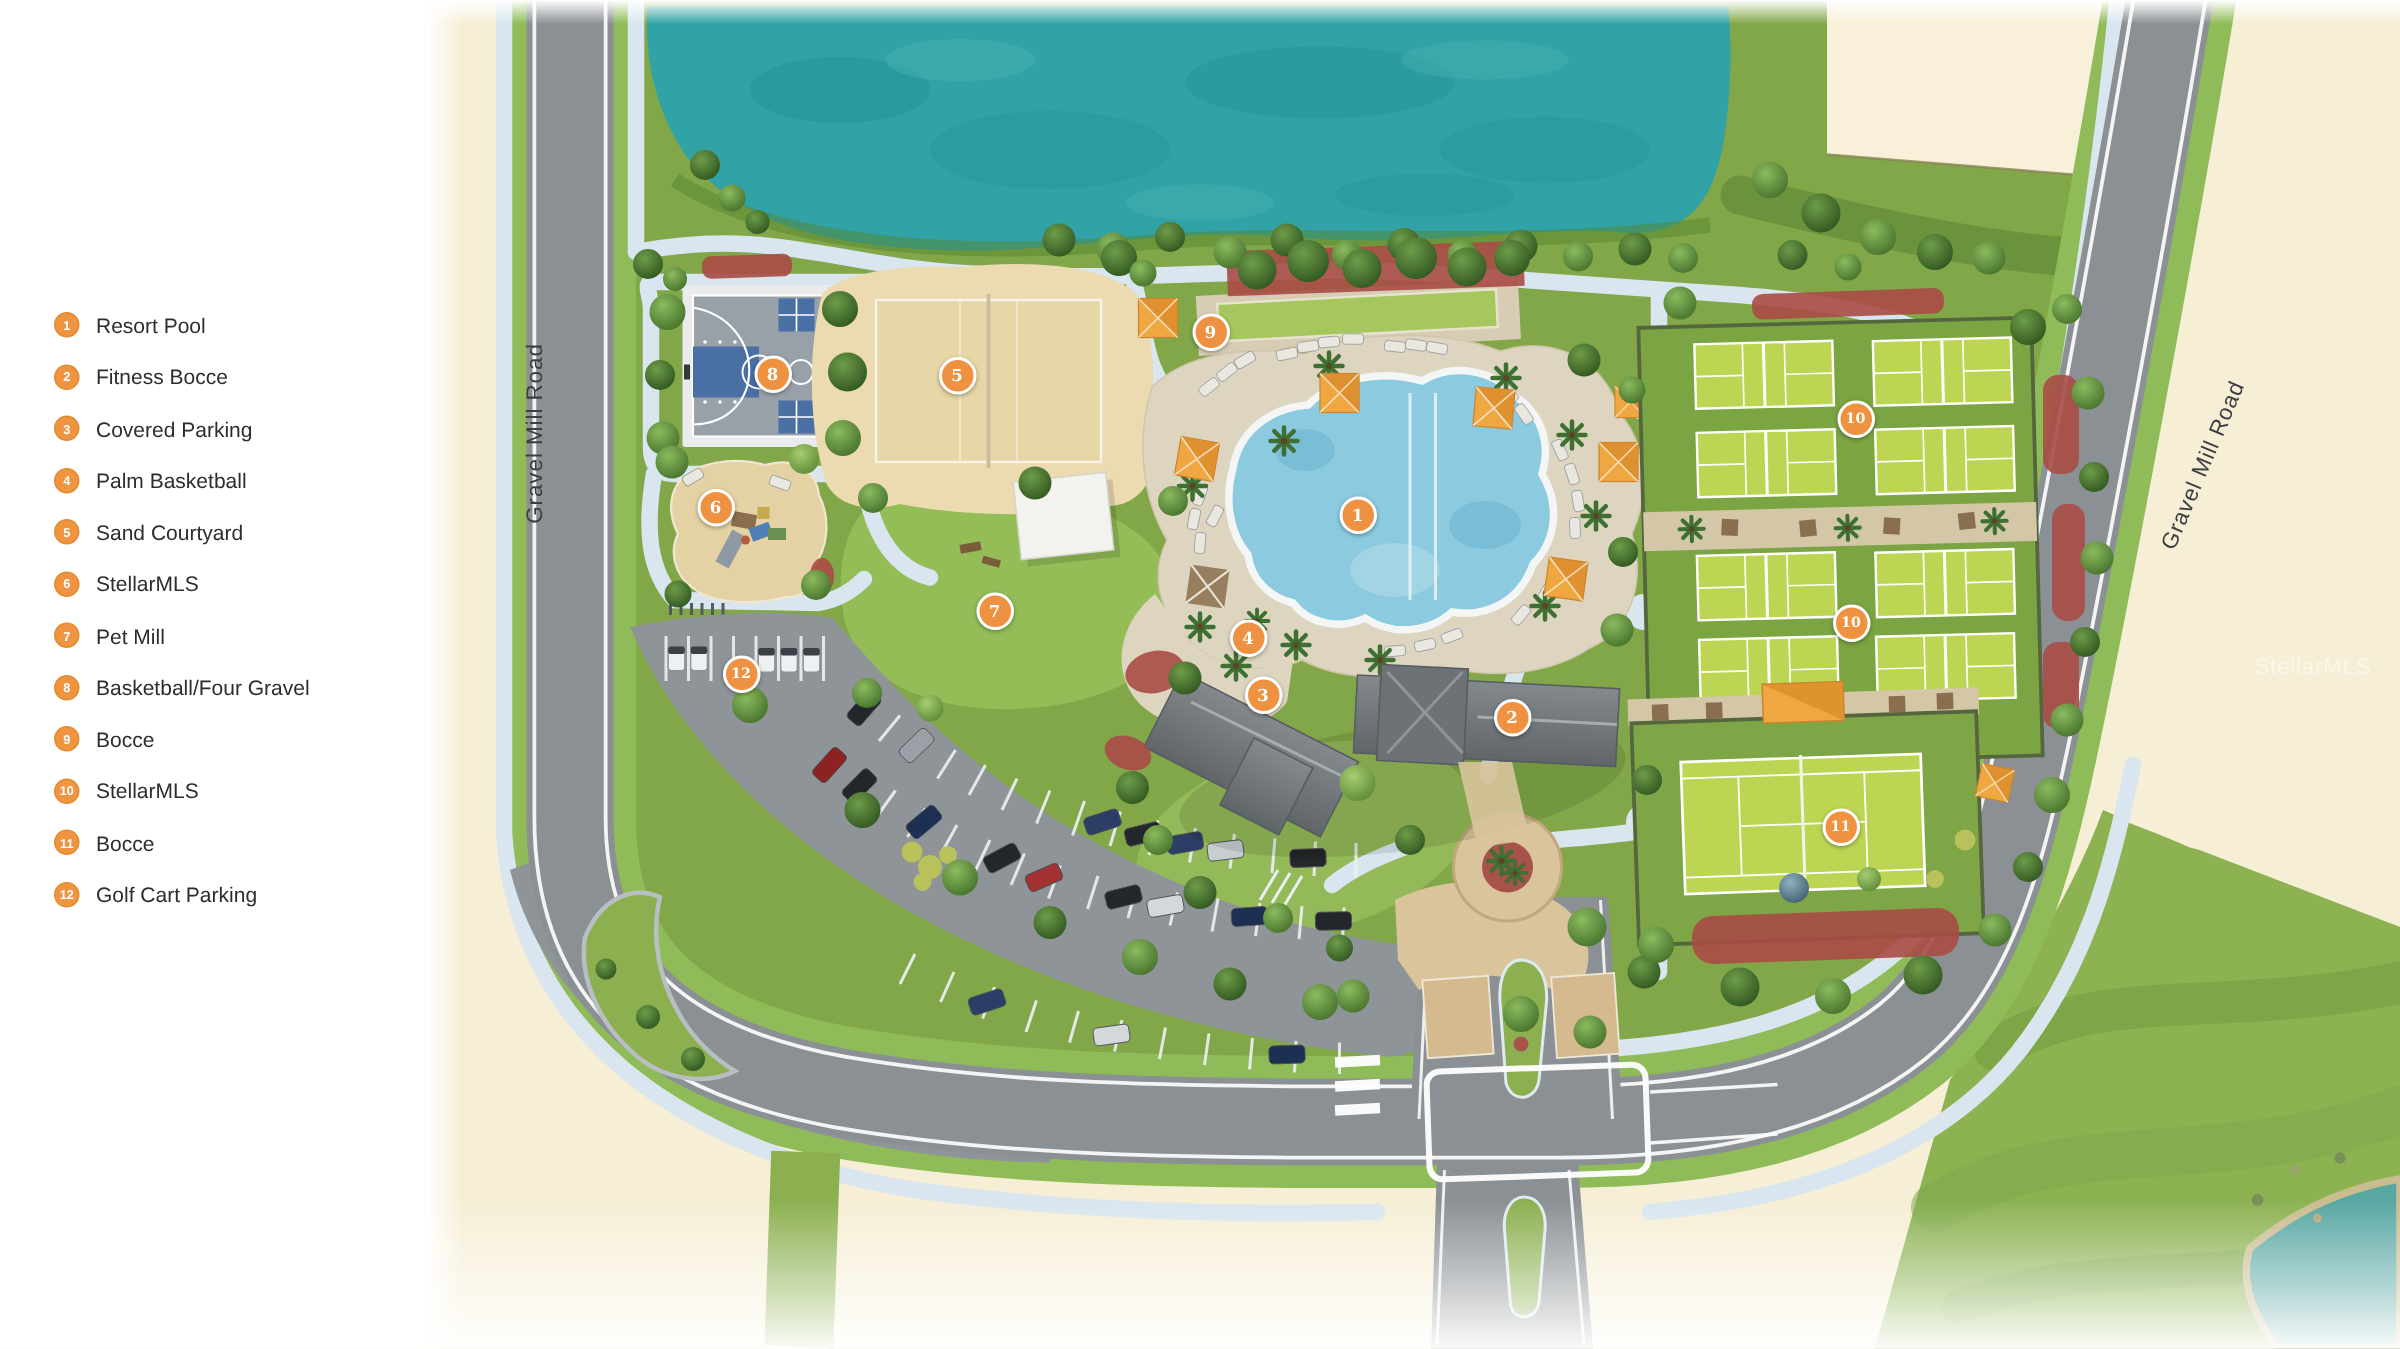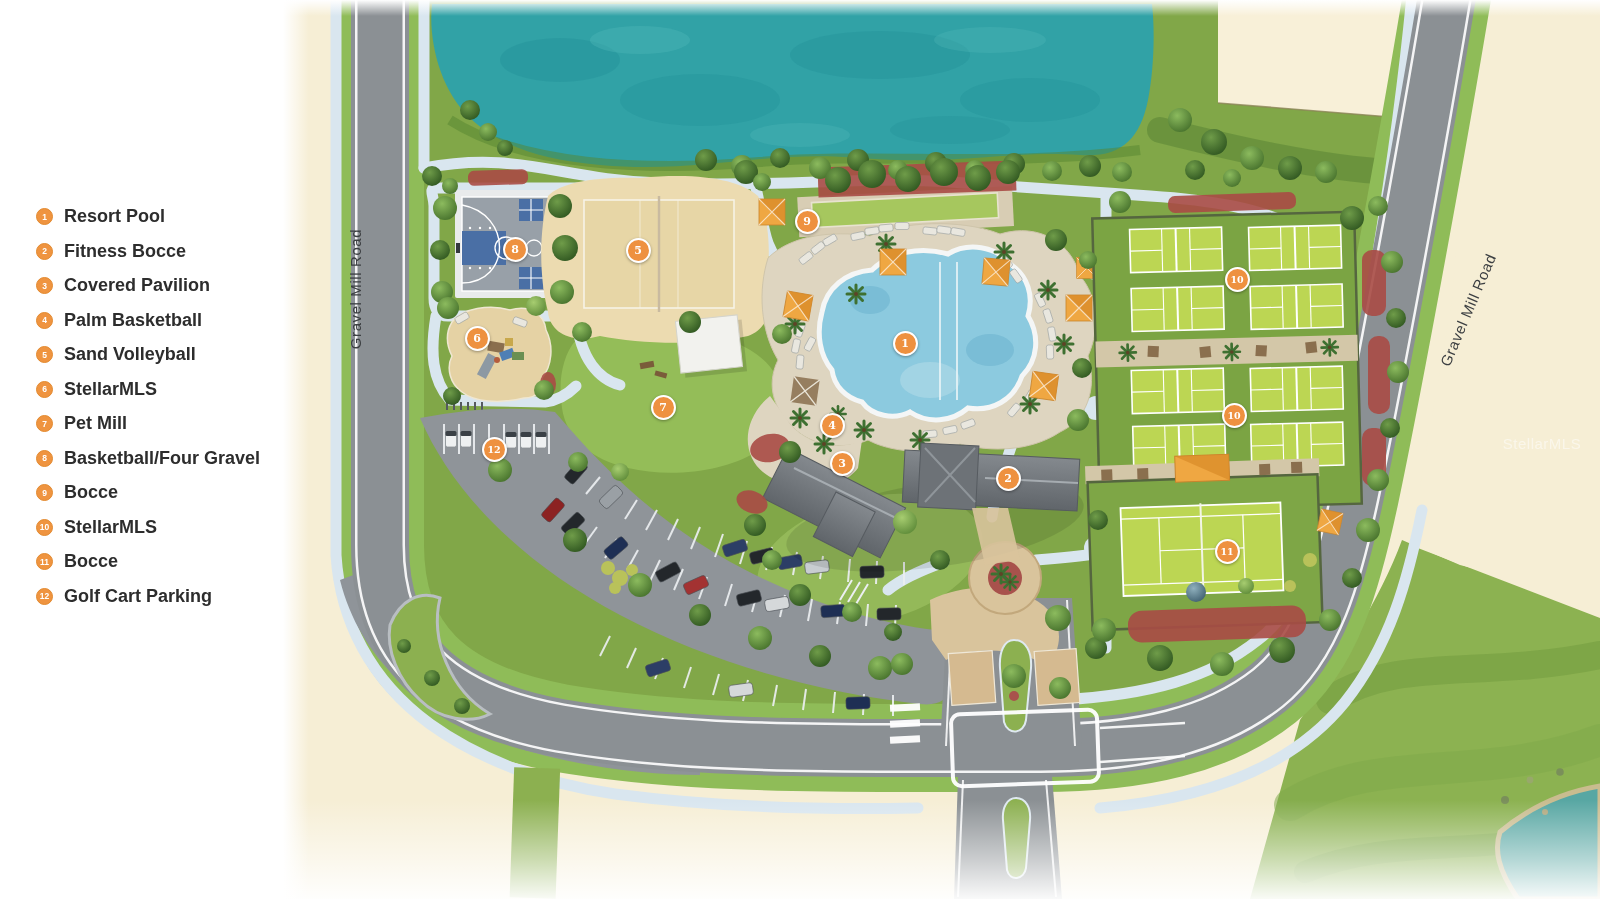--- a/index.html
+++ b/index.html
@@ -4,21 +4,21 @@
 <style>
   html,body{margin:0;padding:0;background:#fff;}
   #app{position:relative;width:1600px;height:899px;background:#ffffff;overflow:hidden;
        font-family:"Liberation Sans",sans-serif;}
   #map-svg{position:absolute;left:0;top:0;}
   
   .legend{position:absolute;left:36px;top:206px;display:flex;flex-direction:column;gap:13.5px;z-index:5;}
   .legend-item{display:flex;align-items:center;height:21px;}
   .legend-num{width:15px;height:15px;border-radius:50%;background:#ef9440;border:1px solid #e38a2f;
       color:#fff;font-size:8.5px;font-weight:bold;display:flex;align-items:center;justify-content:center;flex:0 0 auto;}
-  .legend-label{margin-left:11px;font-size:18px;font-weight:700;color:#2d2d2d;white-space:nowrap;}
+  .legend-label{margin-left:11px;font-size:14px;font-weight:400;color:#2d2d2d;white-space:nowrap;}
   
   .markers{position:absolute;left:0;top:0;width:1600px;height:899px;z-index:4;pointer-events:none;}
   .marker{position:absolute;width:21px;height:21px;margin:-12.5px 0 0 -12.5px;border-radius:50%;
       background:#ee9140;border:2px solid #fff;box-shadow:0 1px 3px rgba(0,0,0,.35);
       color:#fff;font-family:"DejaVu Serif",serif;font-size:11px;font-weight:bold;
       display:flex;align-items:center;justify-content:center;}
   
   .tM{fill:url(#gT1)} .tD{fill:url(#gT2)} .tL{fill:url(#gT3)} .tS{fill:url(#gT4)} .bY{fill:#b9c25a}
   .mulch{fill:#a84b45;opacity:.9}
   .stall{stroke:#eceff1;stroke-width:2;opacity:.92}
@@ -636,29 +636,29 @@
       <div class="legend-item">
         <span class="legend-num">1</span>
         <span class="legend-label">Resort Pool</span>
       </div>
       <div class="legend-item">
         <span class="legend-num">2</span>
         <span class="legend-label">Fitness Bocce</span>
       </div>
       <div class="legend-item">
         <span class="legend-num">3</span>
-        <span class="legend-label">Covered Pavilion</span>
+        <span class="legend-label">Covered Parking</span>
       </div>
       <div class="legend-item">
         <span class="legend-num">4</span>
         <span class="legend-label">Palm Basketball</span>
       </div>
       <div class="legend-item">
         <span class="legend-num">5</span>
-        <span class="legend-label">Sand Volleyball</span>
+        <span class="legend-label">Sand Courtyard</span>
       </div>
       <div class="legend-item">
         <span class="legend-num">6</span>
         <span class="legend-label">StellarMLS</span>
       </div>
       <div class="legend-item">
         <span class="legend-num">7</span>
         <span class="legend-label">Pet Mill</span>
       </div>
       <div class="legend-item">

